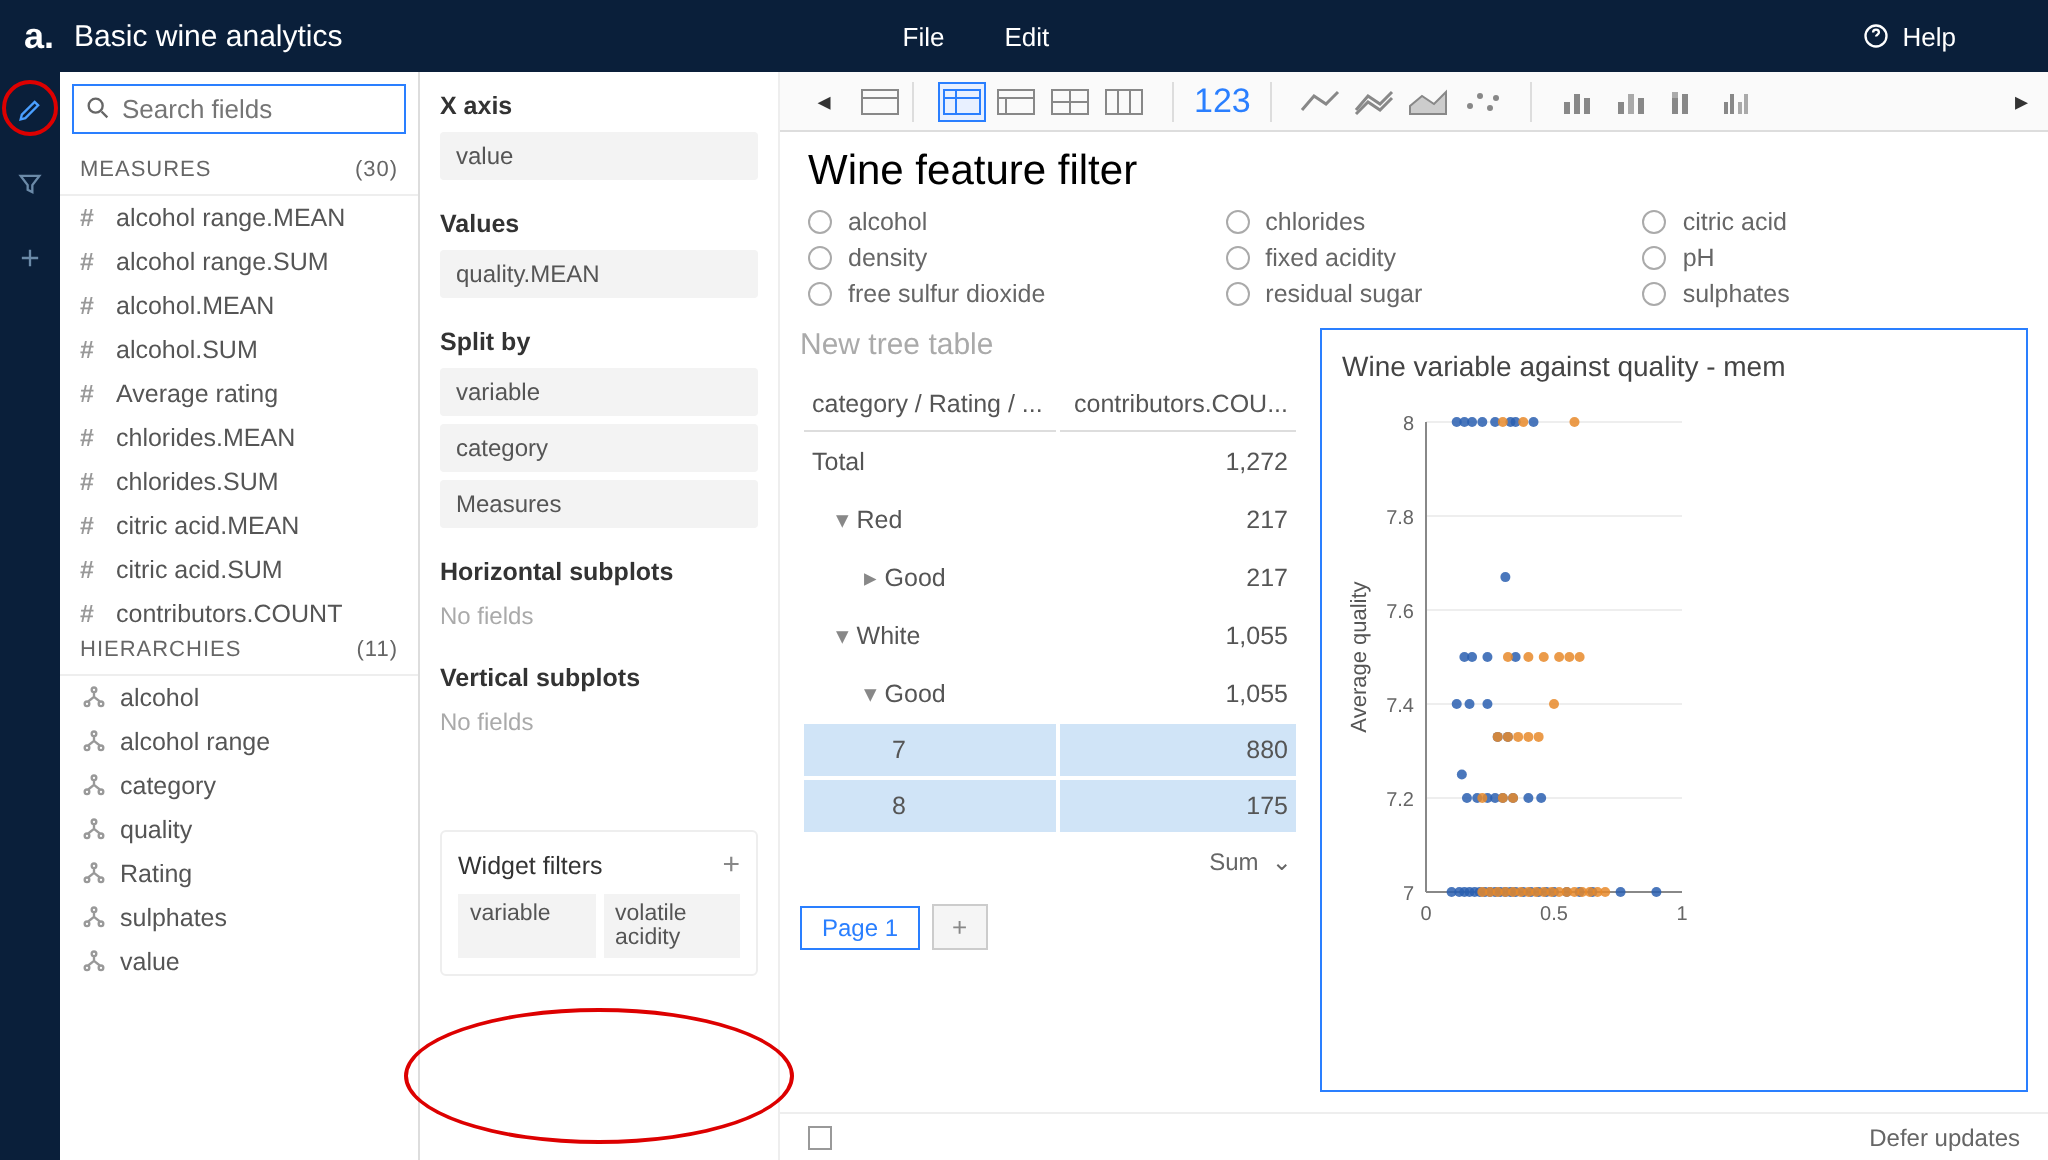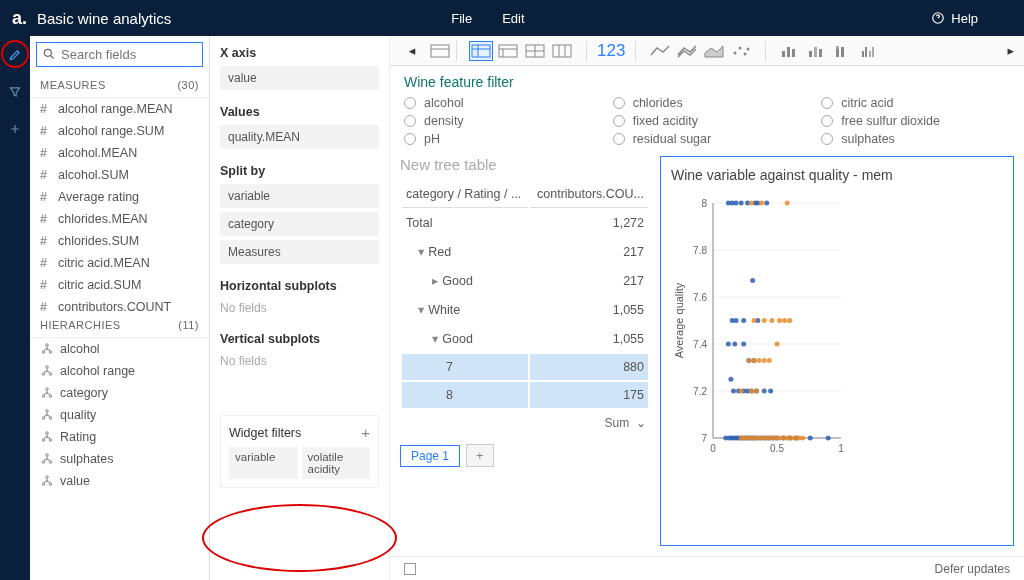--- a/index.html
+++ b/index.html
@@ -47,21 +47,21 @@
 
 .content { flex: 1; display: flex; flex-direction: column; }
 .toolbar { height: 30px; border-bottom: 1px solid #ddd; display: flex; align-items: center; padding: 0 10px; gap: 4px; background: #fafafa; }
 .tb-group { display: flex; gap: 3px; align-items: center; padding: 0 8px; }
 .tb-icon { width: 24px; height: 20px; display: flex; align-items: center; justify-content: center; cursor: pointer; }
 .tb-icon.sel { border: 1px solid #2a7fff; background: #e8f0ff; }
 .tb-num { color: #2a7fff; font-size: 17px; font-weight: 500; padding: 0 6px; }
 .tb-divider { width: 1px; height: 20px; background: #ddd; }
 
 .filter-area { padding: 8px 14px 4px; }
-.filter-title { font-size: 14px; color: #0f766e; margin-bottom: 6px; }
+.filter-title { font-size: 21px; color: #000000; margin-bottom: 6px; }
 .filter-grid { display: grid; grid-template-columns: repeat(3, 1fr); gap: 4px 20px; font-size: 12.5px; color: #666; }
 .filter-opt { display: flex; align-items: center; gap: 8px; cursor: pointer; }
 .radio { width: 12px; height: 12px; border: 1.5px solid #aaa; border-radius: 50%; }
 
 .panes { flex: 1; display: flex; gap: 10px; padding: 6px 10px 10px; }
 .tree-pane { flex: 0 0 250px; }
 .pane-title { font-size: 15px; color: #aaa; margin-bottom: 6px; }
 .tree-table { width: 100%; font-size: 12.5px; }
 .tree-table th { font-weight: normal; color: #555; text-align: left; padding: 6px 4px; border-bottom: 1px solid #ddd; }
 .tree-table th:last-child { text-align: right; }
@@ -438,25 +438,25 @@
           <div class="filter-opt">
             <span class="radio"></span>
             <span>density</span>
           </div>
           <div class="filter-opt">
             <span class="radio"></span>
             <span>fixed acidity</span>
           </div>
           <div class="filter-opt">
             <span class="radio"></span>
+            <span>pH</span>
+          </div>
+          <div class="filter-opt">
+            <span class="radio"></span>
             <span>free sulfur dioxide</span>
-          </div>
-          <div class="filter-opt">
-            <span class="radio"></span>
-            <span>pH</span>
           </div>
           <div class="filter-opt">
             <span class="radio"></span>
             <span>residual sugar</span>
           </div>
           <div class="filter-opt">
             <span class="radio"></span>
             <span>sulphates</span>
           </div>
         </div>

